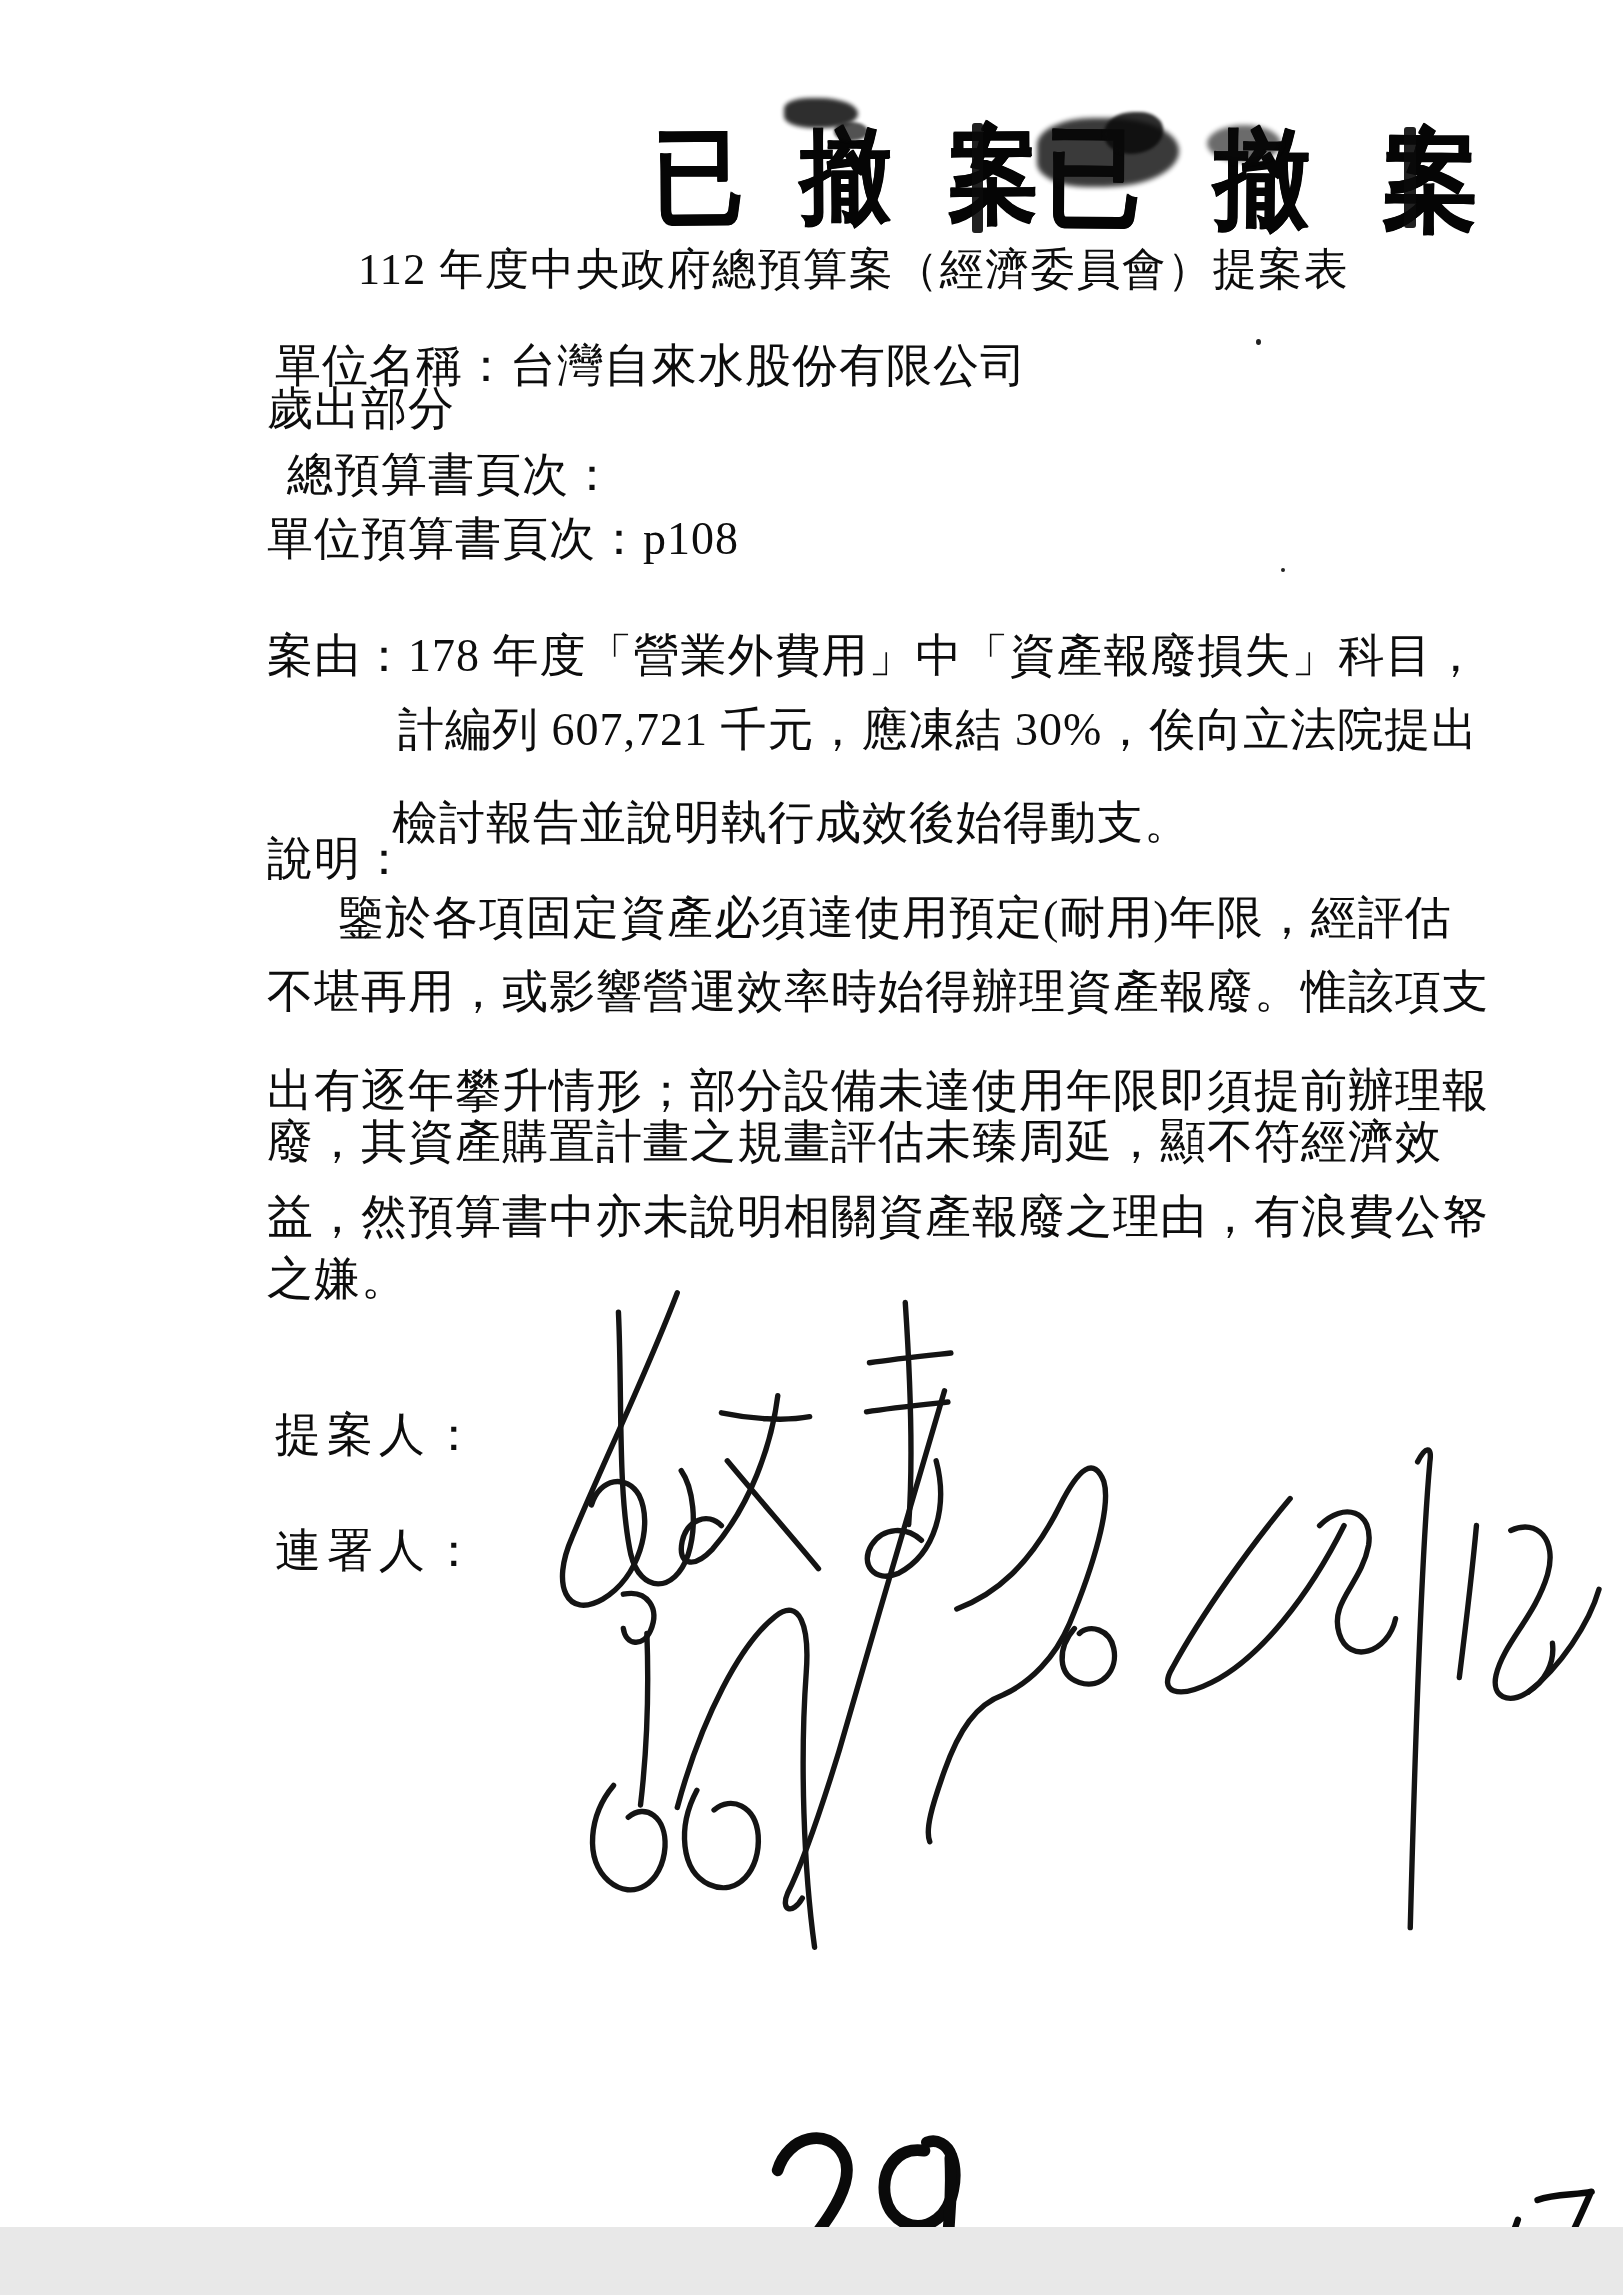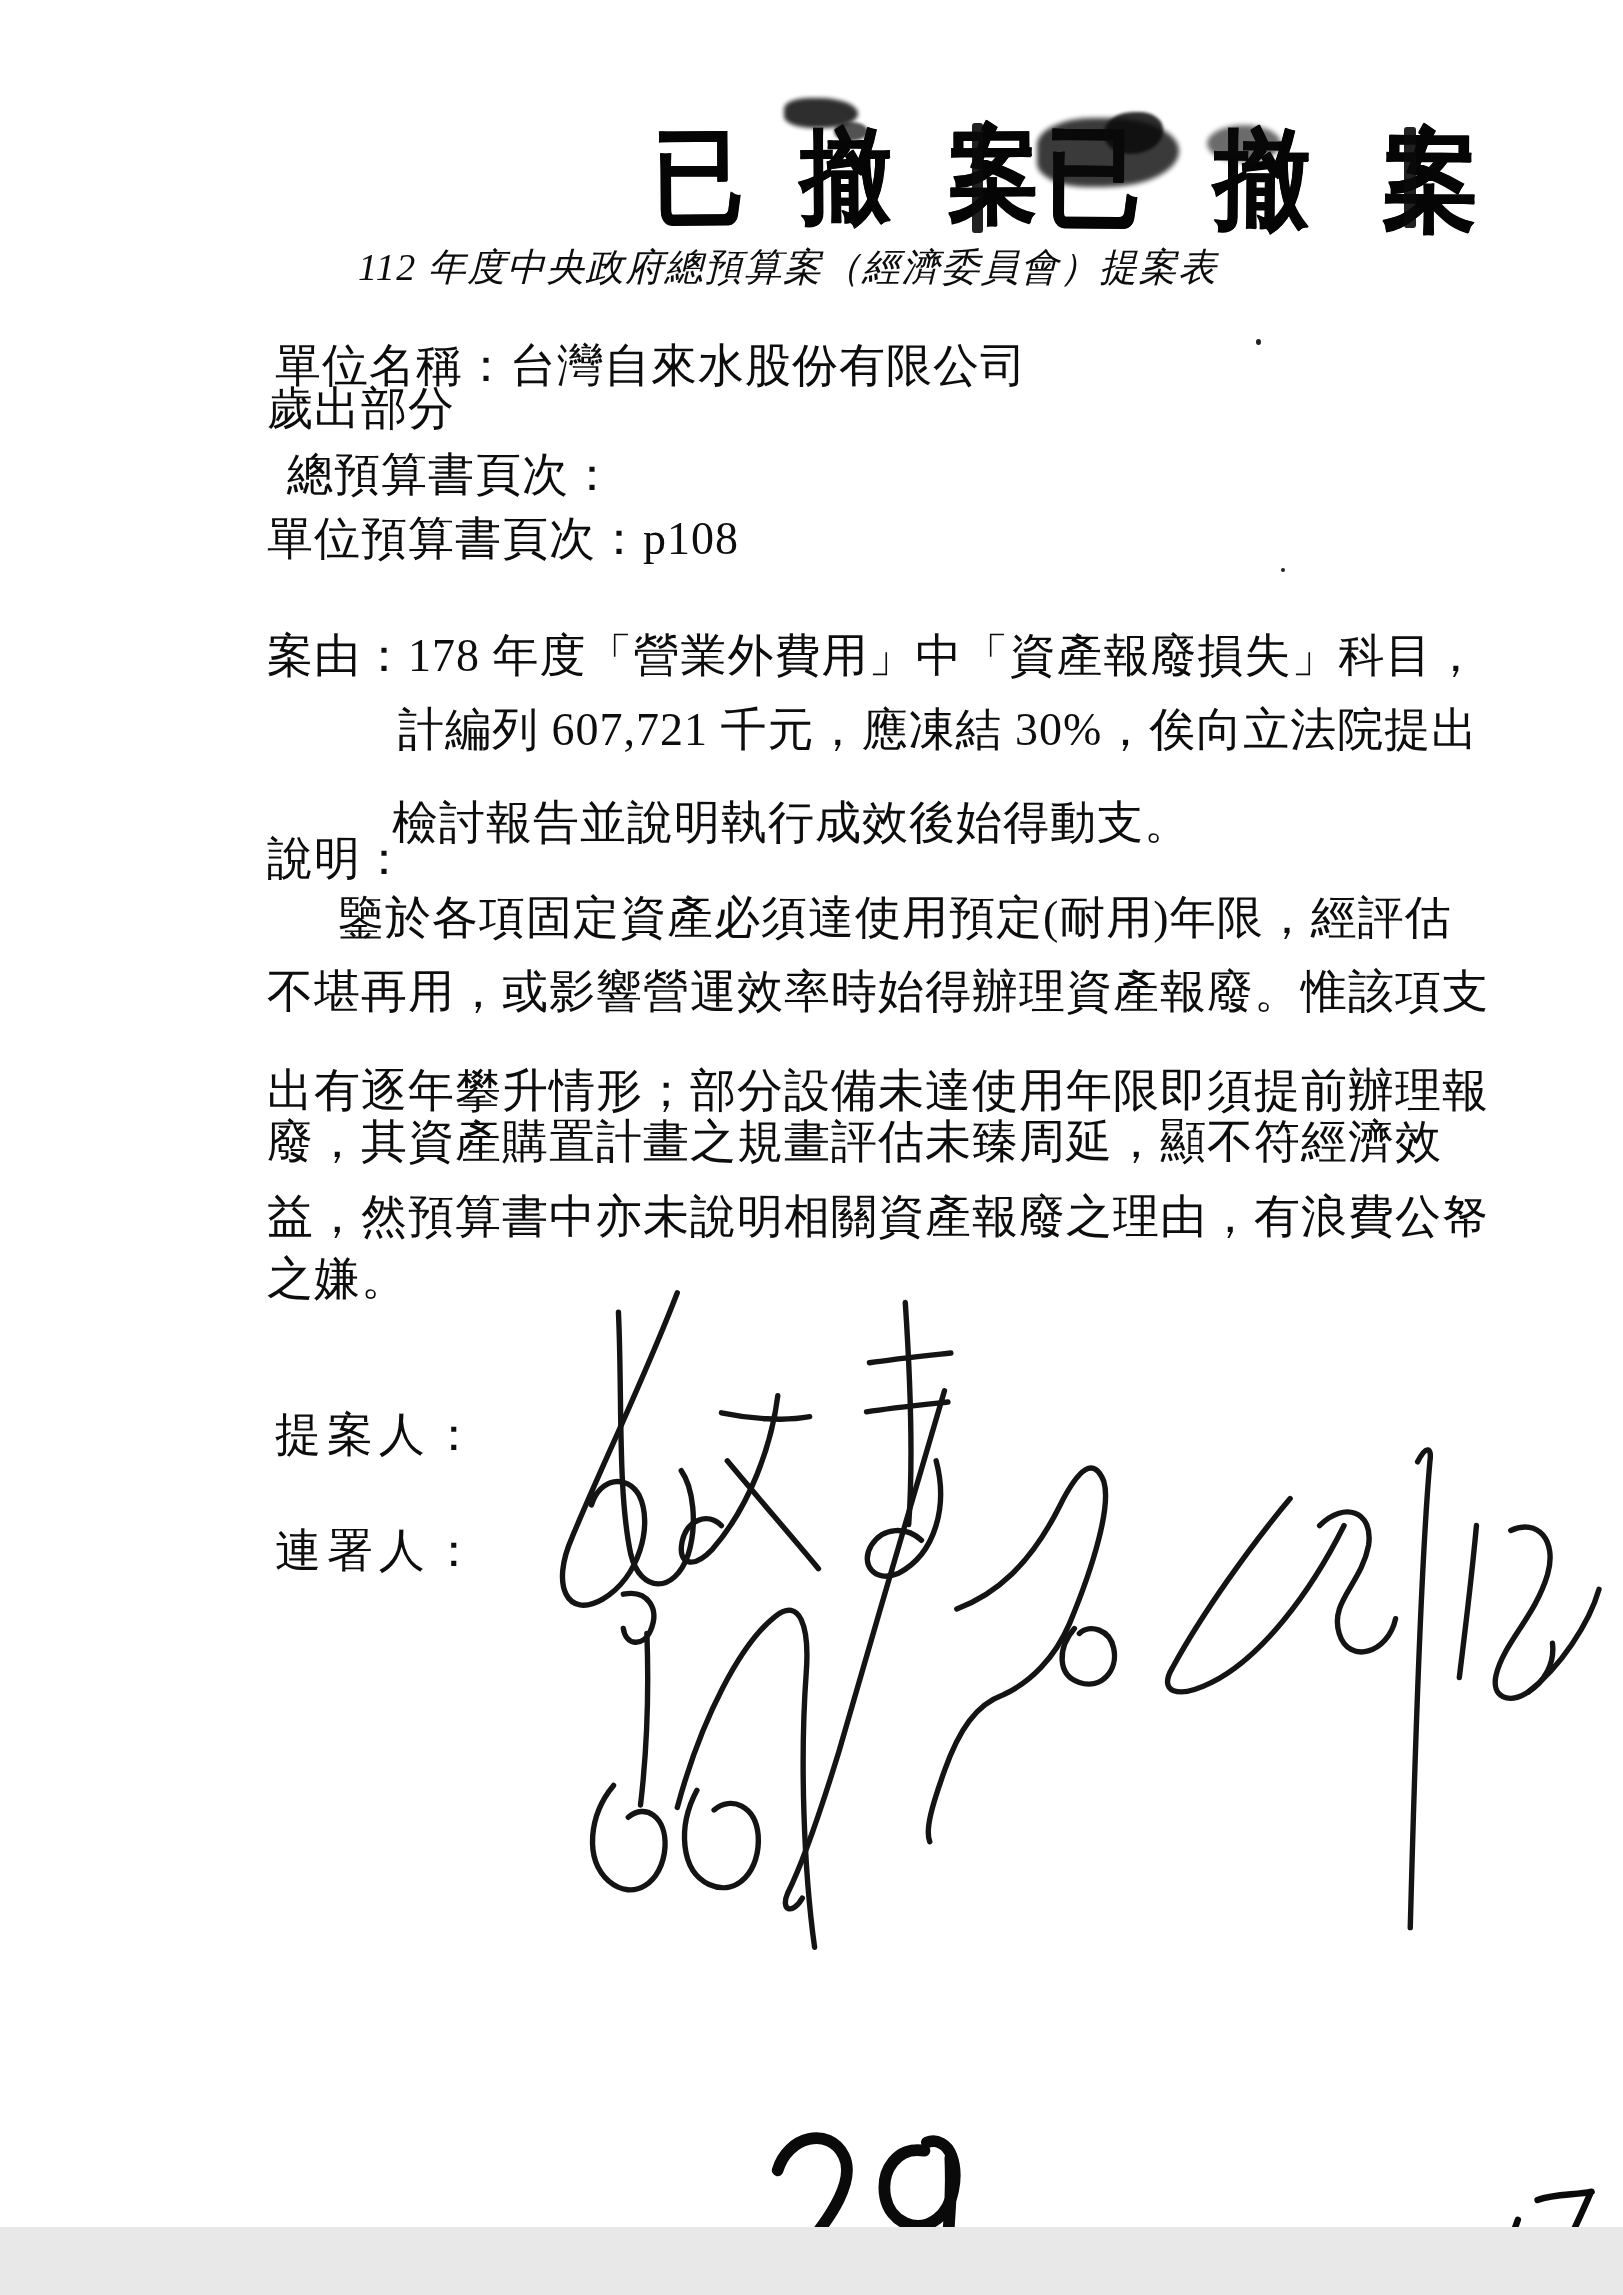--- a/index.html
+++ b/index.html
@@ -6,21 +6,21 @@
   .page{
     position:relative;
     width:1624px;height:2227px;
     background:#ffffff;
     overflow:hidden;
     font-family:"Liberation Serif","DejaVu Serif",serif;
     color:#0d0d0d;
   }
   .t{position:absolute;white-space:nowrap;line-height:1;letter-spacing:1px;}
   .body-line{font-size:46px;}
-  .title-line{font-size:38px;letter-spacing:1.5px;font-style:italic;}
+  .title-line{font-size:44px;letter-spacing:1.5px;}
   .stamp{
     position:absolute;white-space:nowrap;line-height:1;
     font-weight:900;color:#050505;
     transform-origin:left top;
     text-shadow:1px 0 0 currentColor,0 1px 0 currentColor,0.5px 0.5px 0 currentColor;
   }
   .stamp-1{font-size:91px;letter-spacing:17px;transform:scaleY(1.12) rotate(-0.4deg);}
   .stamp-2{font-size:96px;letter-spacing:24.5px;transform:scaleY(1.12) rotate(0.5deg);}
   .smudge{position:absolute;background:#0a0a0a;}
   .speck{position:absolute;background:#222;border-radius:50%;}

